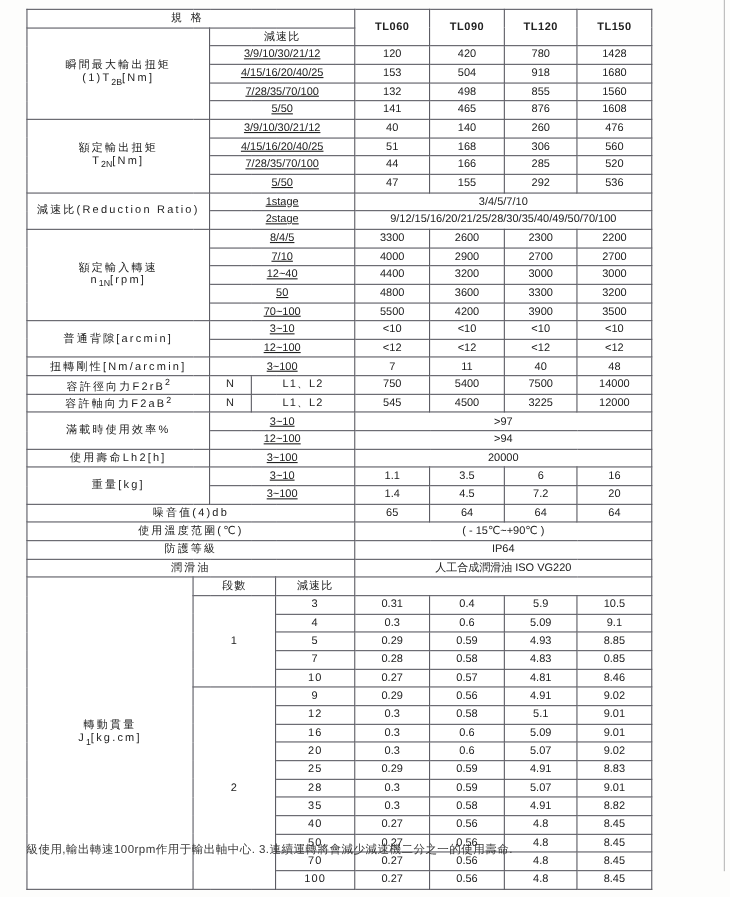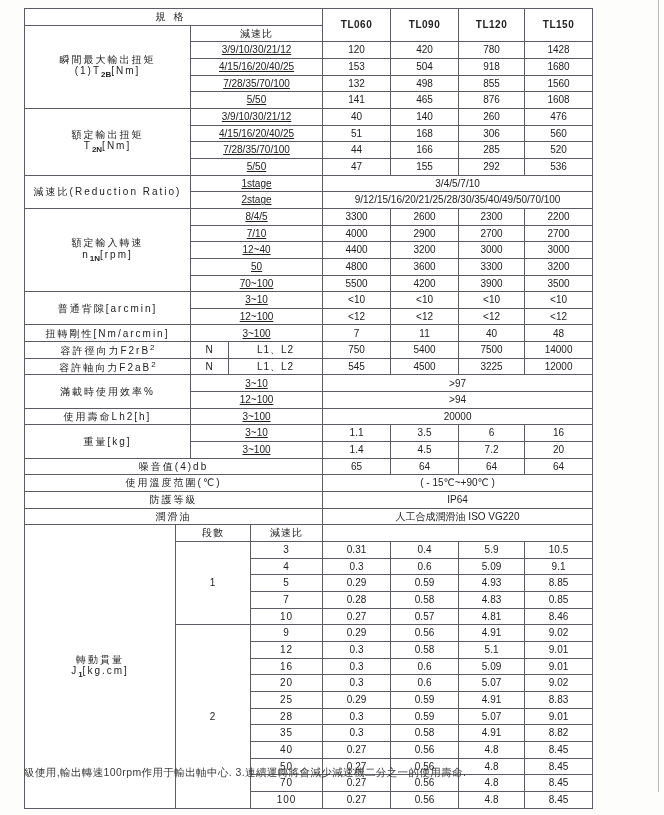--- a/index.html
+++ b/index.html
@@ -24,21 +24,21 @@
   td.lab{
     background:#c9c5db;text-align:left;padding:0 2px 0 9px;
     font-size:11px;letter-spacing:2px;color:#2a2a2a;margin-top:12px;
   }
   td.hd{font-weight:bold;font-size:13px;letter-spacing:.5px;color:#101010;}
   td.ttl{font-size:12px;letter-spacing:8px;color:#222;}
   td.sp{letter-spacing:5px;font-size:11px;}
   td.sb{text-align:left;padding-left:5px;font-size:10px;color:#222;text-decoration:underline;}
   td.ct{font-size:10px;letter-spacing:1px;}
   td.v{font-size:10px;}
-  td sub{font-size:8px;letter-spacing:0;font-weight:bold;}
+  td sub{font-size:8px;letter-spacing:0;}
   td sup{font-size:8px;letter-spacing:0;}
   .footnote{
     position:absolute;left:24px;top:764px;width:606px;
     font-size:10.5px;color:#3a3a3a;letter-spacing:.4px;line-height:1.55;
   }
 </style>
 </head>
 <body>
 
 <div class="page">

